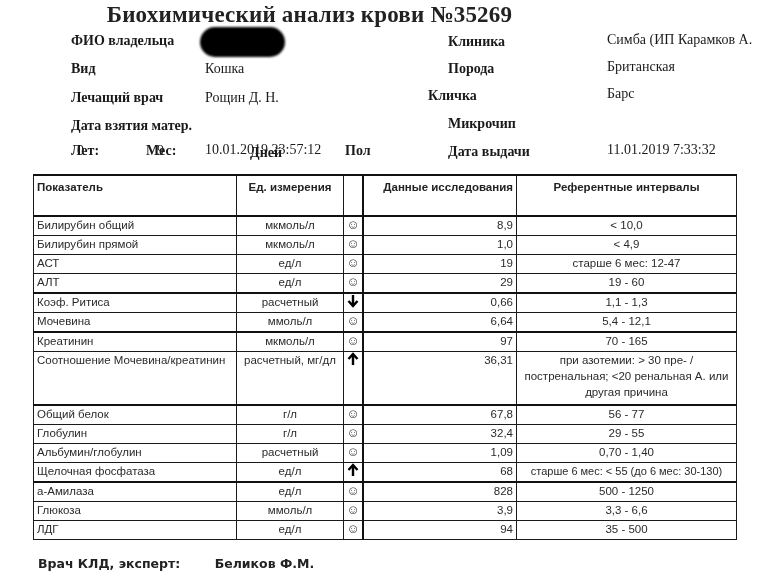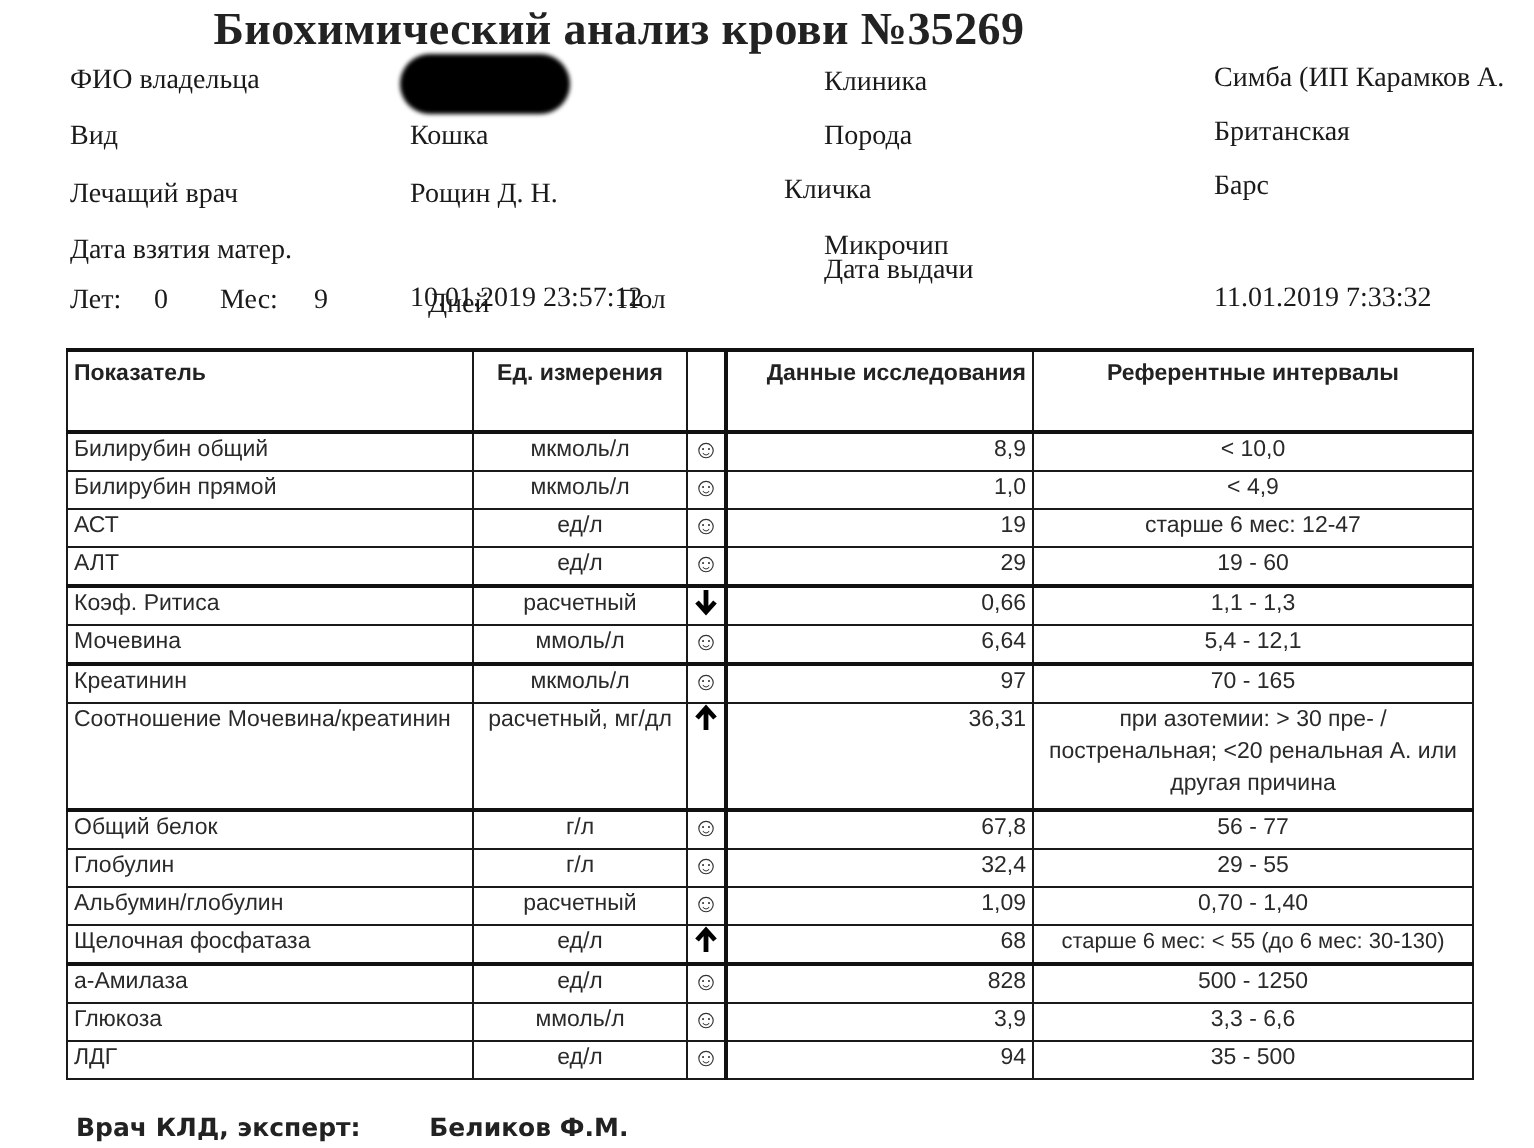--- a/index.html
+++ b/index.html
@@ -6,21 +6,21 @@
   body {
     width:767px; height:574px; background:#ffffff; position:relative; overflow:hidden;
     color:#1a1a1a;
   }
   .title {
     position:absolute; left:0; width:619px; top:2px; text-align:center;
     font-family:"Liberation Serif", serif; font-weight:bold; font-size:23px; letter-spacing:0.2px;
     color:#222;
   }
   .hdr { position:absolute; font-family:"Liberation Serif", serif; font-size:14px; white-space:nowrap; }
-  .hdr.lbl { font-weight:normal; }
+  .hdr.lbl { font-weight:bold;margin-left:36px; }
   .blot {
     position:absolute; left:200px; top:27px; width:85px; height:30px; background:#000;
     border-radius:15px; filter:blur(1px);
   }
   table.res {
     position:absolute; left:33px; top:174px; border-collapse:collapse;
     font-family:Liberation Sans, sans-serif; font-size:11.5px; color:#2a2a2a;
   }
   table.res td, table.res th {
     border:1px solid #1a1a1a; padding:0 3px; height:18px; line-height:16px; vertical-align:top;
@@ -63,21 +63,21 @@
 <div class="hdr lbl" style="left:214px;top:145px;">Дней</div>
 <div class="hdr lbl" style="left:309px;top:143px;">Пол</div>
 
 <div class="hdr lbl" style="left:412px;top:34px;">Клиника</div>
 <div class="hdr" style="left:607px;top:32px;">Симба (ИП Карамков А.</div>
 <div class="hdr lbl" style="left:412px;top:61px;">Порода</div>
 <div class="hdr" style="left:607px;top:59px;">Британская</div>
 <div class="hdr lbl" style="left:392px;top:88px;">Кличка</div>
 <div class="hdr" style="left:607px;top:86px;">Барс</div>
 <div class="hdr lbl" style="left:412px;top:116px;">Микрочип</div>
-<div class="hdr lbl" style="left:412px;top:128px;">Дата выдачи</div>
+<div class="hdr lbl" style="left:412px;top:144px;">Дата выдачи</div>
 <div class="hdr" style="left:607px;top:142px;">11.01.2019 7:33:32</div>
 
 <table class="res">
   <tbody>
       <tr class="headrow">
     <th class="c1">Показатель</th>
     <th class="c2">Ед. измерения</th>
     <th class="c3"></th>
     <th class="c4">Данные исследования</th>
     <th class="c5">Референтные интервалы</th>

